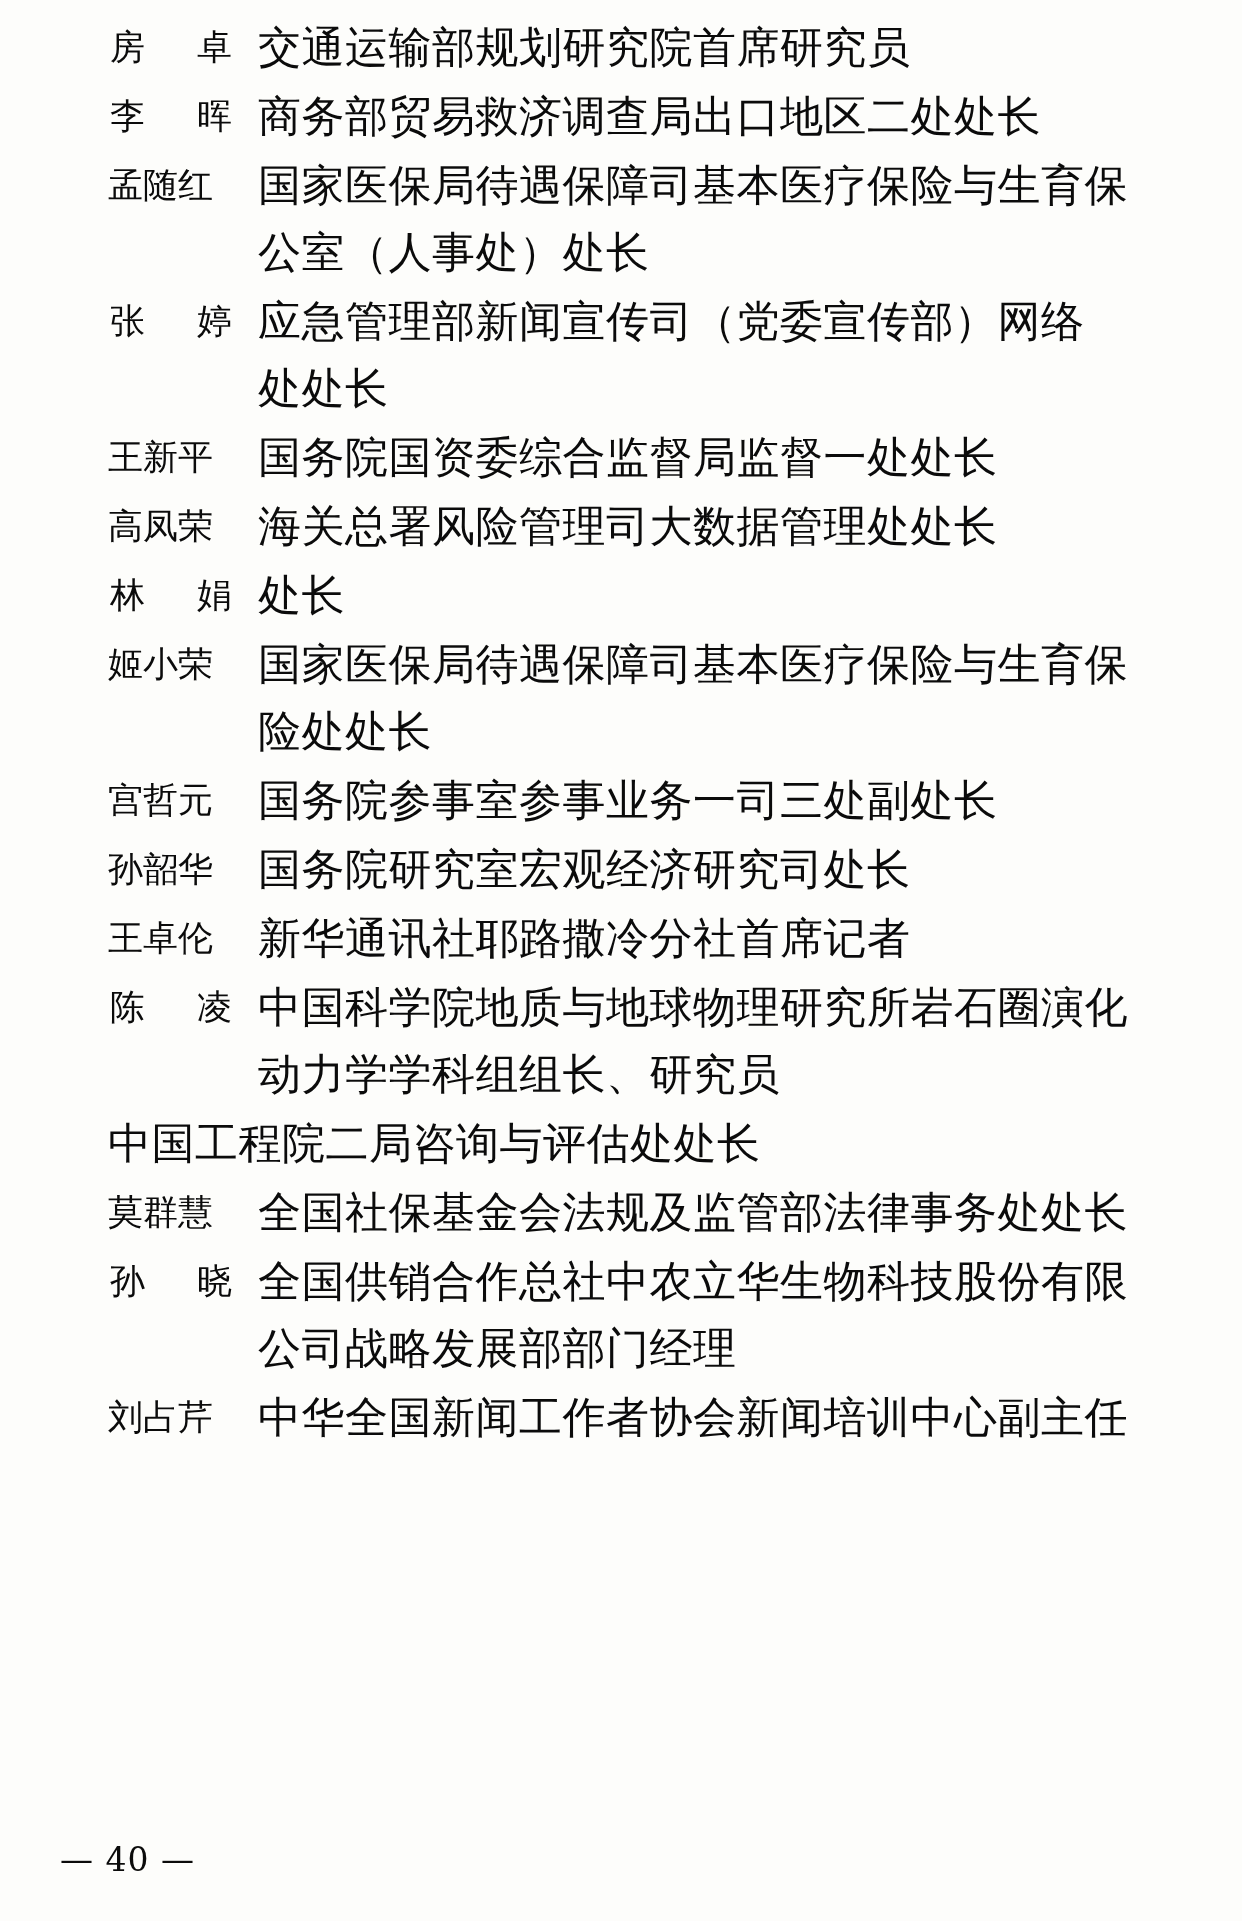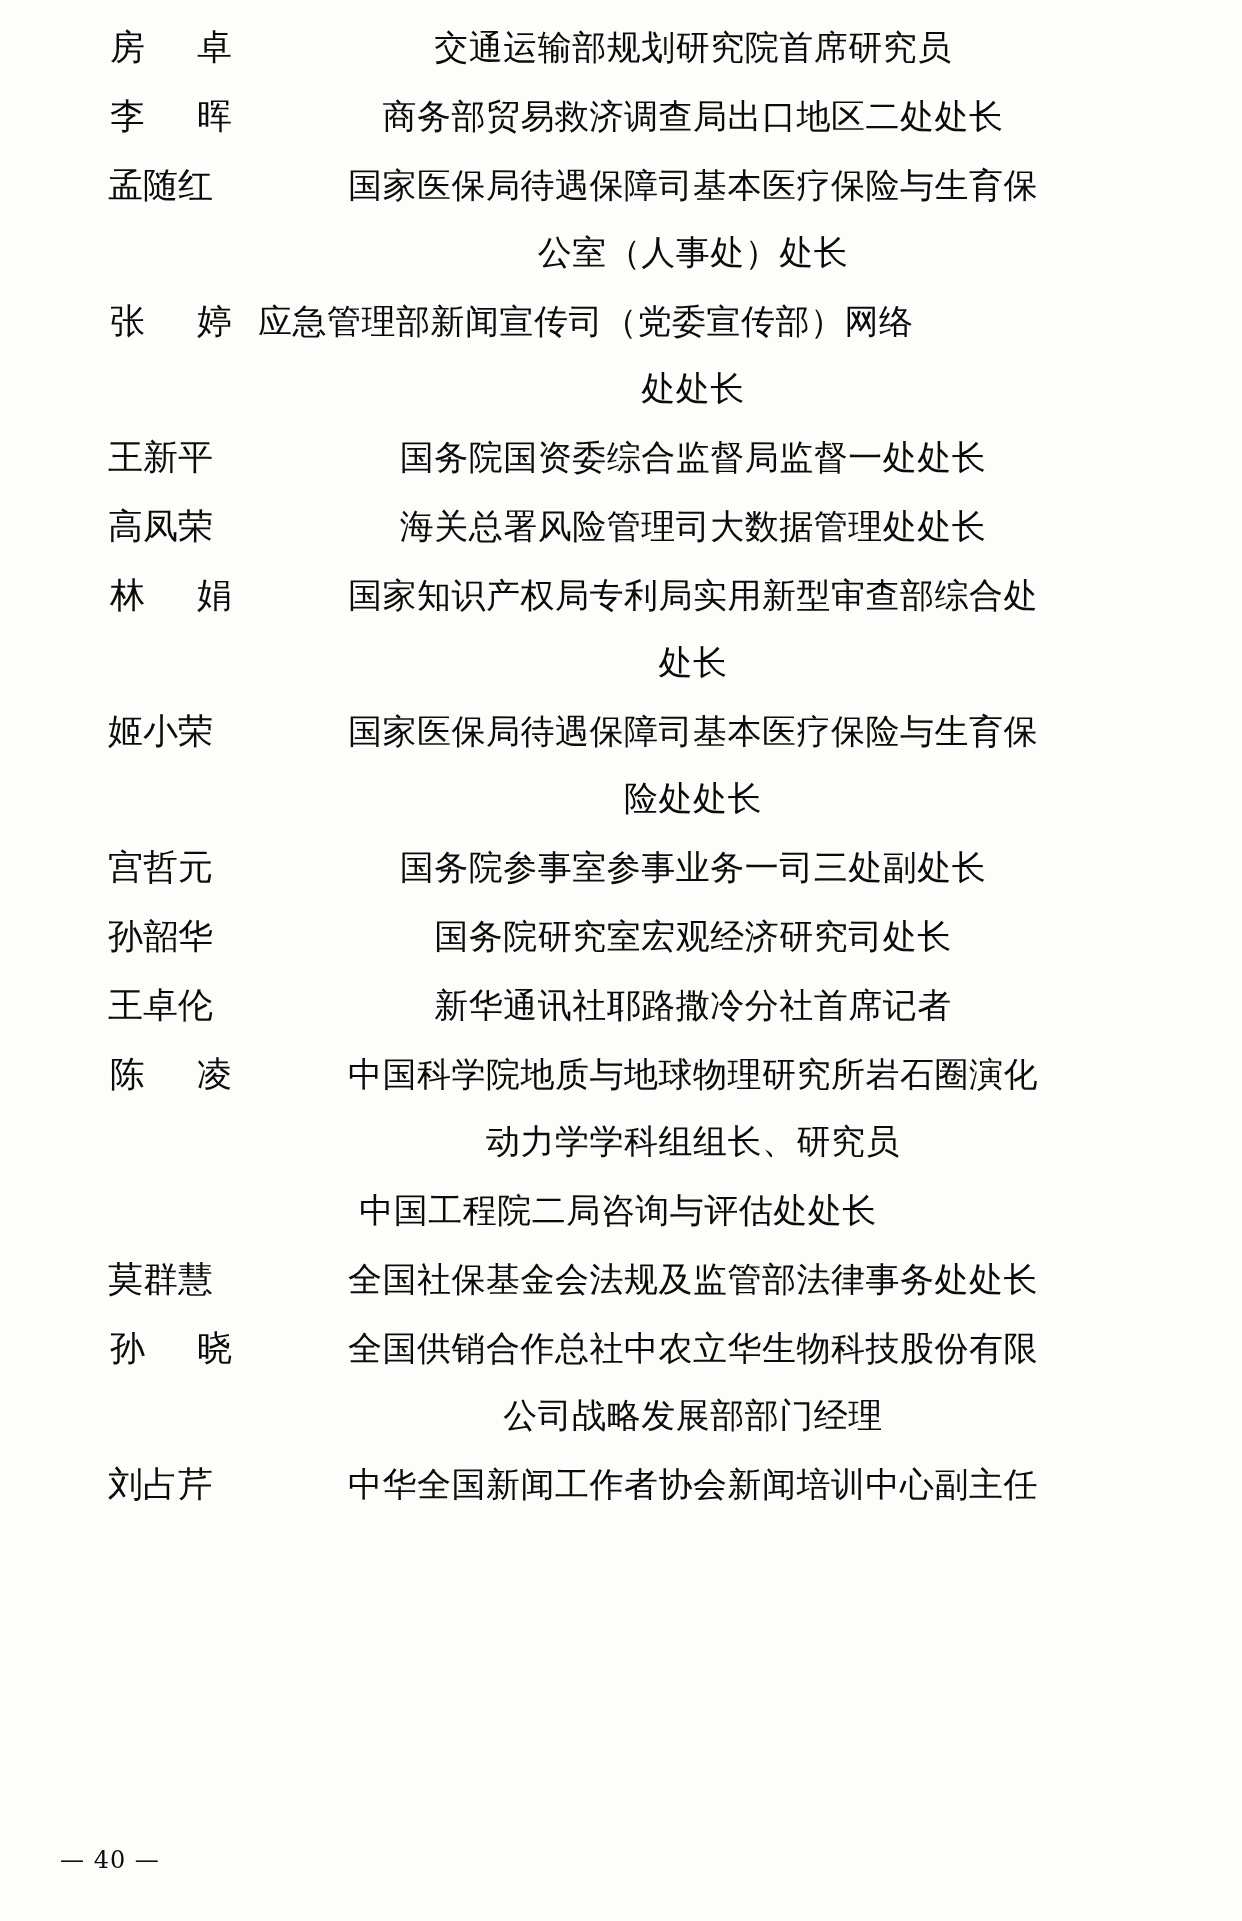--- a/index.html
+++ b/index.html
@@ -47,42 +47,41 @@
     justify-content: space-between;
     padding-left: 2px;
     padding-right: 26px;
     box-sizing: border-box;
   }
   .name.spaced span {
     display: inline-block;
   }
   .desc {
     flex: 1 1 auto;
-    font-size: 34px;
+    font-size: 43px;
     line-height: 67px;
     letter-spacing: 0.5px;
-    text-align: center;
   }
   .desc .line {
     display: block;
     white-space: nowrap;
   }
   .desc .line.justify {
     display: flex;
     justify-content: space-between;
   }
   .desc .line.justify > span {
     display: inline-block;
   }
   .footer {
     position: absolute;
     left: 60px;
     top: 1838px;
     width: 1122px;
-    font-size: 24px;
+    font-size: 33px;
     line-height: 44px;
     letter-spacing: 1px;
   }
 </style>
 </head>
 <body>
 
 <div class="page">
   <div class="content">
 
@@ -140,21 +139,20 @@
         <span class="line">海关总署风险管理司大数据管理处处长</span>
       </div>
     </div>
 
     <div class="entry">
       <div class="name spaced">
         <span>林</span>
           <span>娟</span>
       </div>
       <div class="desc">
-        <span class="line">国家知识产权局专利局实用新型审查部综合处</span>
         <span class="line">处长</span>
       </div>
     </div>
 
     <div class="entry">
       <div class="name">姬小荣</div>
       <div class="desc">
         <span class="line">国家医保局待遇保障司基本医疗保险与生育保</span>
         <span class="line">险处处长</span>
       </div>

